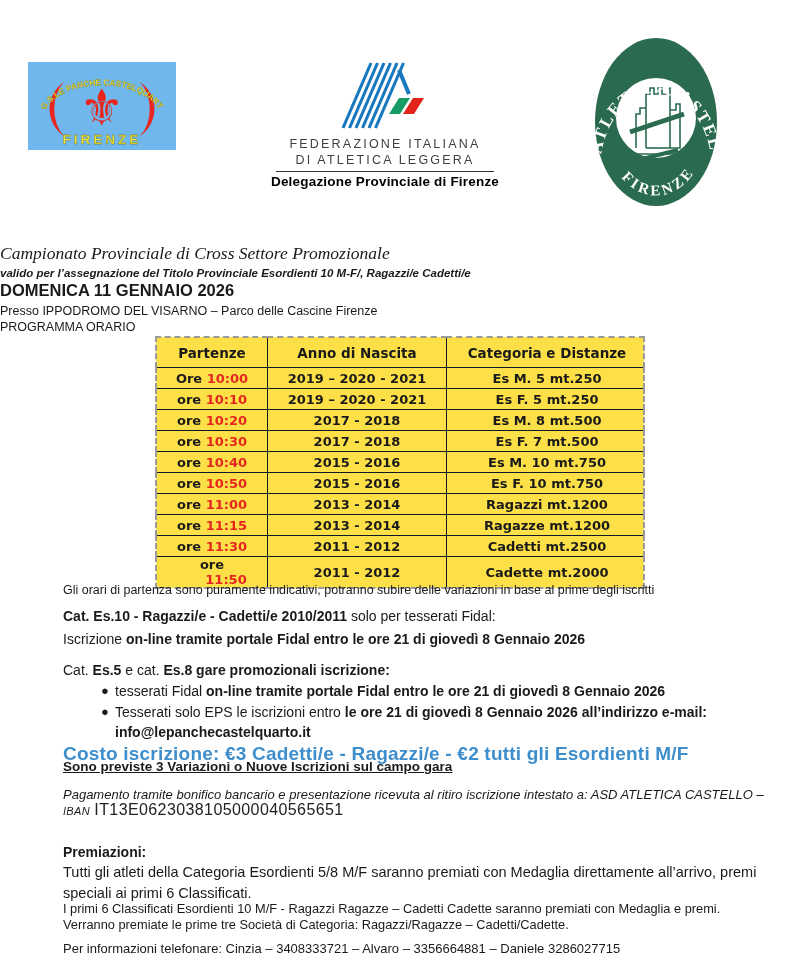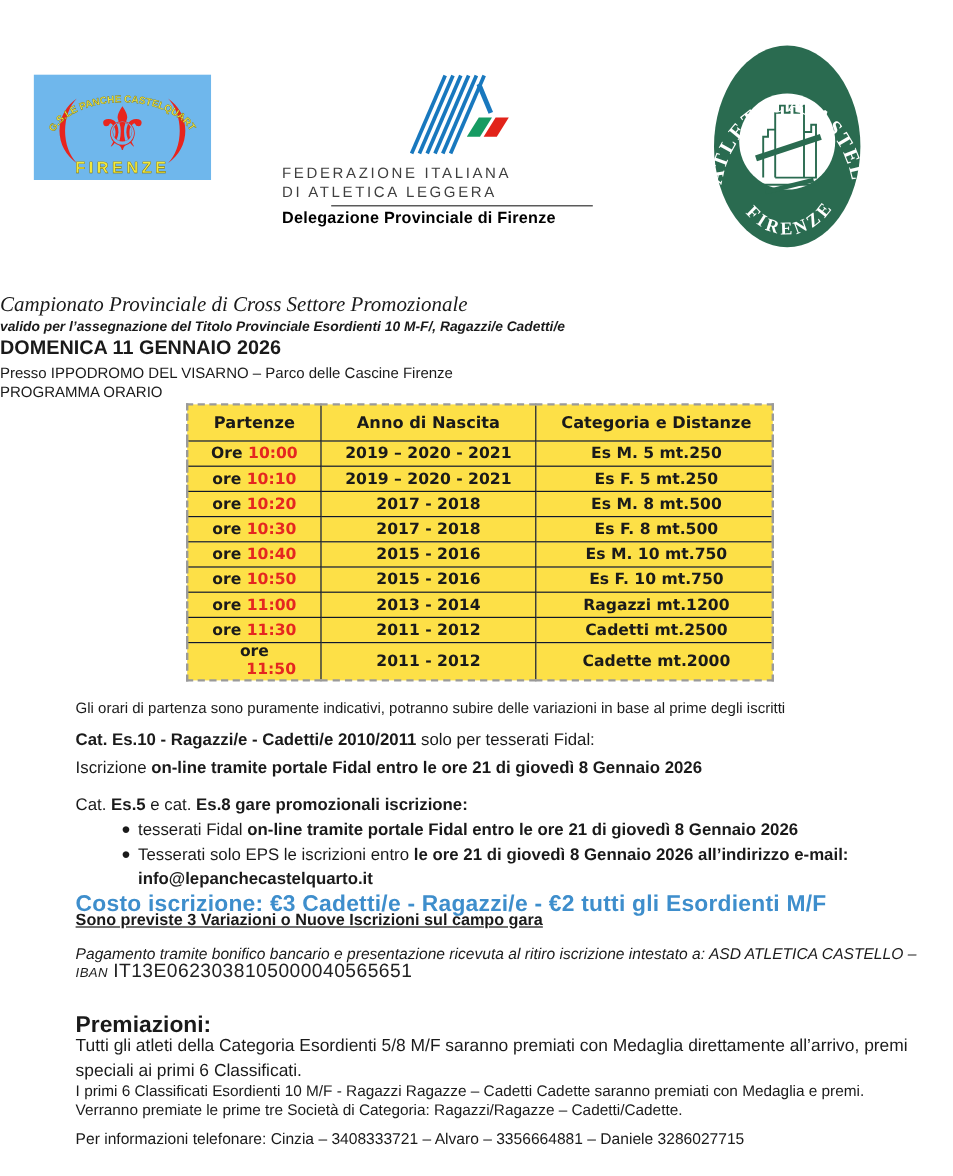--- a/index.html
+++ b/index.html
@@ -5,21 +5,21 @@
   html,body{margin:0;padding:0;}
   body{
     width:794px;height:980px;position:relative;background:#ffffff;
     font-family:"Liberation Sans",sans-serif;color:#1a1a1a;overflow:hidden;
   }
   .abs{position:absolute;}
 
   
   #logo-left{left:28px;top:62px;width:148px;height:88px;}
   #logo-center-mark{left:333px;top:60px;width:104px;height:72px;}
-  #center-text{left:235px;top:136px;width:300px;}
+  #center-text{left:235px;top:136px;width:300px;text-align:center;}
   .fidal-line{font-size:12.5px;letter-spacing:2.2px;color:#3f3f3f;line-height:16px;}
   .fidal-rule{width:218px;height:0;border-top:1.2px solid #333;margin:3px auto 2px auto;}
   .fidal-deleg{font-size:13.5px;font-weight:bold;color:#000;letter-spacing:.2px;}
   #logo-right{left:592px;top:36px;width:128px;height:172px;}
 
   
   #title-block{left:0;top:243px;width:794px;text-align:left;}
   .t1{font-family:"Liberation Serif",serif;font-style:italic;font-size:17.5px;}
   .t2{font-weight:bold;font-style:italic;font-size:11.5px;margin-top:3px;}
   .t3{font-weight:bold;font-size:16.5px;margin-top:2px;}
@@ -46,21 +46,21 @@
   .bullet-dot{width:14px;margin-left:38px;flex:none;font-size:13px;}
   .bullet-body{width:592px;}
   .just{text-align:justify;text-align-last:justify;}
   b,.b{font-weight:bold;}
   #costo-heading{top:743px;font-size:19px;font-weight:bold;letter-spacing:.2px;}
   #variazioni{top:759px;font-size:13.5px;font-weight:bold;text-decoration:underline;}
   #pagamento{top:787px;font-size:13px;font-style:italic;white-space:nowrap;}
   #iban-line{top:801px;}
   #iban-line .iban-label{font-size:11px;font-style:italic;letter-spacing:.3px;}
   #iban-line .iban-value{font-size:16px;font-weight:normal;color:#222;letter-spacing:.4px;}
-  #prem-heading{top:844px;font-size:19px;font-weight:bold;}
+  #prem-heading{top:844px;font-size:14px;font-weight:bold;}
   #prem-p1{top:862px;font-size:14.5px;line-height:21px;width:700px;}
   #prem-small{top:901px;font-size:12.8px;line-height:15.5px;width:710px;}
   #contact{top:941px;font-size:13px;}
 </style>
 </head>
 <body>
 
 <svg id="logo-left" class="abs" viewBox="0 0 148 88">
   <rect x="0" y="0" width="148" height="88" fill="#6fb7ec"></rect>
   <path d="M 36,20 A 34,33 0 0 0 36,74 A 23,33 0 0 1 36,20 Z" fill="#e8251e"></path>
@@ -152,36 +152,41 @@
         <td>Es F. 5 mt.250</td>
       </tr>
       <tr>
         <td><span>ore </span><span style="color: rgb(229, 38, 32);">10:20</span></td>
         <td>2017 - 2018</td>
         <td>Es M. 8 mt.500</td>
       </tr>
       <tr>
         <td><span>ore </span><span style="color: rgb(229, 38, 32);">10:30</span></td>
         <td>2017 - 2018</td>
-        <td>Es F. 8 mt.500</td>
+        <td>Es F. 7 mt.500</td>
       </tr>
       <tr>
         <td><span>ore </span><span style="color: rgb(229, 38, 32);">10:40</span></td>
         <td>2015 - 2016</td>
         <td>Es M. 10 mt.750</td>
       </tr>
       <tr>
         <td><span>ore </span><span style="color: rgb(229, 38, 32);">10:50</span></td>
         <td>2015 - 2016</td>
         <td>Es F. 10 mt.750</td>
       </tr>
       <tr>
         <td><span>ore </span><span style="color: rgb(229, 38, 32);">11:00</span></td>
         <td>2013 - 2014</td>
         <td>Ragazzi mt.1200</td>
+      </tr>
+      <tr>
+        <td><span>ore </span><span style="color: rgb(229, 38, 32);">11:15</span></td>
+        <td>2013 - 2014</td>
+        <td>Ragazze mt.1200</td>
       </tr>
       <tr>
         <td><span>ore </span><span style="color: rgb(229, 38, 32);">11:30</span></td>
         <td>2011 - 2012</td>
         <td>Cadetti mt.2500</td>
       </tr>
       <tr>
         <td><span>ore </span><span style="color: rgb(229, 38, 32); margin-left: 28px;">11:50</span></td>
         <td>2011 - 2012</td>
         <td>Cadette mt.2000</td>

